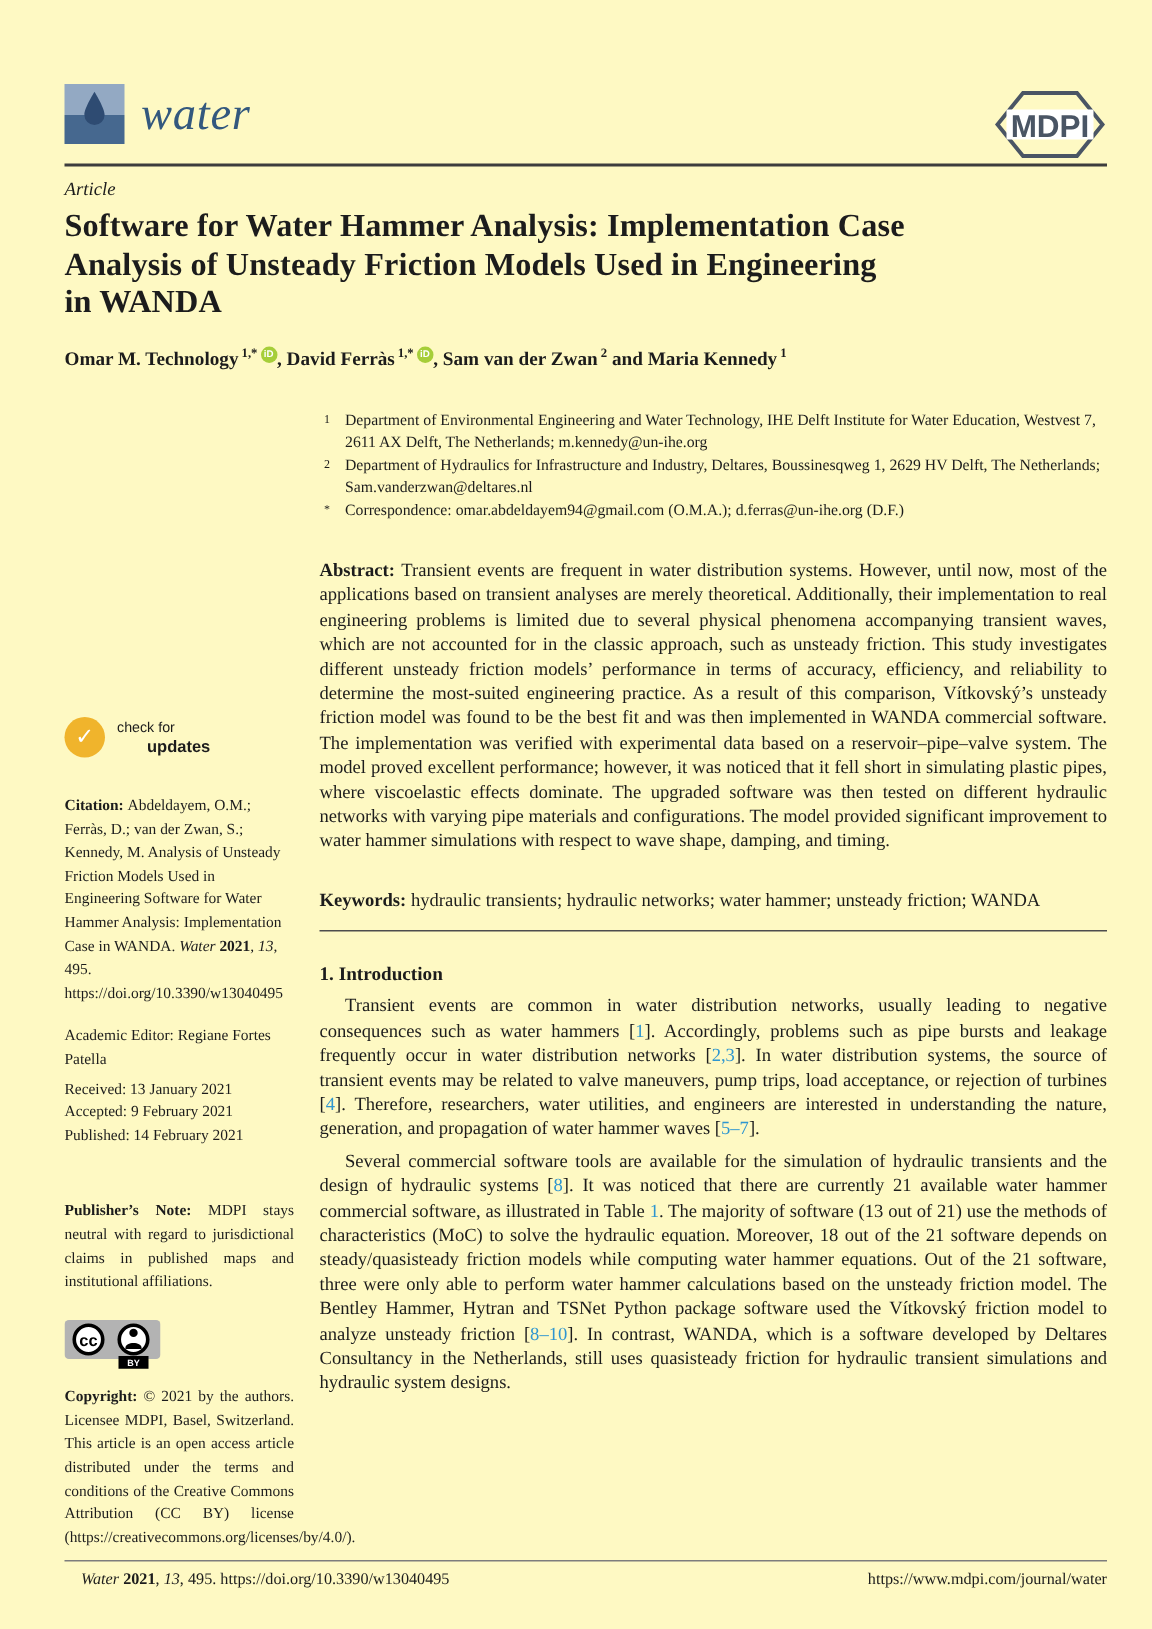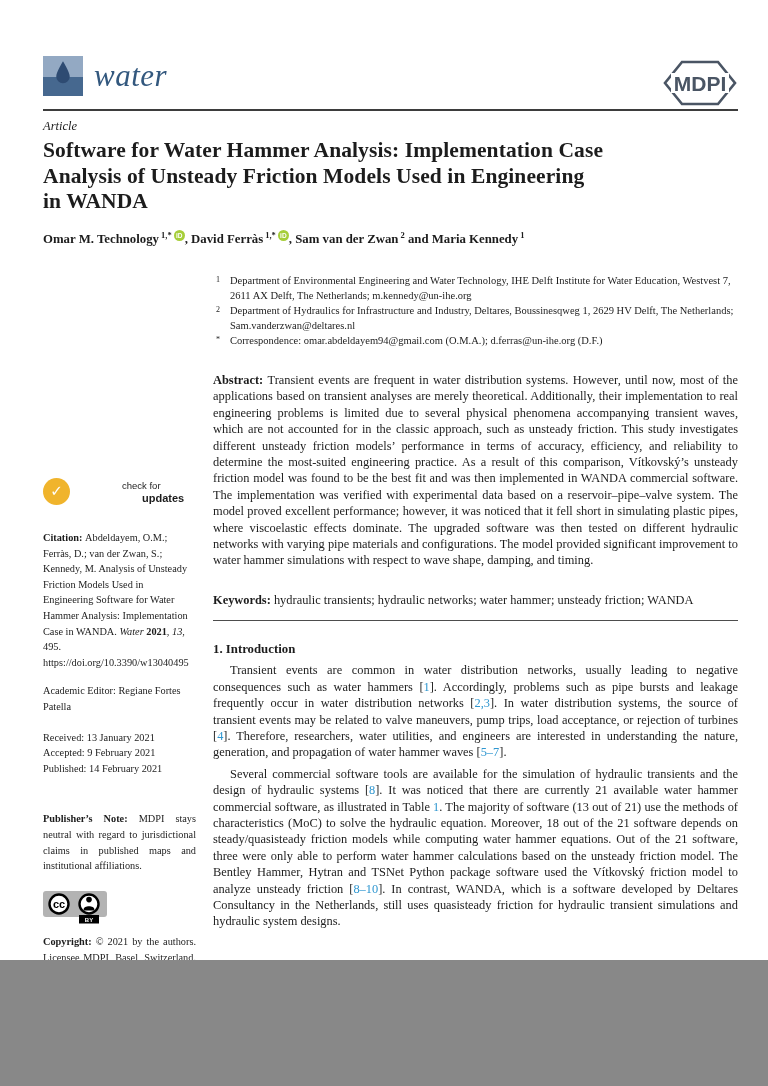--- a/index.html
+++ b/index.html
@@ -1,19 +1,19 @@
 <!DOCTYPE html>
 <html><head>
 <meta charset="utf-8">
 <style>
   * { margin:0; padding:0; box-sizing:border-box; }
   html,body { background:#888; }
   .page {
-    position:relative; width:768px; height:960px; margin:0 auto;
-    background:#ffffff; overflow:hidden;
+    position:relative; width:768px; height:1086px; margin:0 auto;
+    background:#fef9c3; overflow:hidden;
     font-family:"Liberation Serif", serif; color:#1c1c1c;
   }
   
   .header-row { position:absolute; top:56px; left:43px; right:30px;
     display:flex; justify-content:space-between; align-items:flex-start; }
   .water-logo { display:flex; align-items:center; gap:11px; }
   .logo-square { width:40px; height:40px; position:relative;
     background:linear-gradient(180deg,#93a9c3 0 52%, #46688f 52% 100%); }
   .logo-drop { position:absolute; left:50%; top:4px; transform:translateX(-50%); }
   .water-wordmark { font-style:italic; font-size:31px; color:#33587e; letter-spacing:0.5px; }
@@ -32,45 +32,45 @@
   
   .columns { position:absolute; top:273px; left:43px; width:695px; display:flex; }
   .sidebar { width:153px; margin-right:17px; padding-top:205px;
     font-size:10.3px; line-height:15.6px; }
   .maincol { width:525px; }
   
   .check-badge { display:flex; align-items:center; gap:8px; width:108px; cursor:pointer; }
   .check-circle { width:27px; height:27px; border-radius:50%; background:#f0b42c; color:#fff;
     display:flex; align-items:center; justify-content:center;
     font-family:"DejaVu Sans", sans-serif; font-size:15px; font-weight:bold; flex:0 0 auto; }
-  .check-text { font-family:"Liberation Sans", sans-serif; line-height:12px;margin-left:44px; }
+  .check-text { font-family:"Liberation Sans", sans-serif; line-height:12px; }
   .check-l1 { font-size:9.5px; }
   .check-l2 { font-size:11px; font-weight:bold;padding-left:20px; }
   .citation-block { margin-top:25px; }
   .academic-editor { margin-top:13px; }
-  .dates-block { margin-top:15px; }
+  .dates-block { margin-top:4px; }
   .pub-note { margin-top:35px; text-align:justify; }
   .cc-badge { margin-top:17px;text-decoration:underline; }
   .copyright-block { margin-top:6px; text-align:justify; }
   
   .affiliations { font-size:10.5px; line-height:15px; }
   .aff-row { display:flex; }
   .aff-marker { width:17px; flex:0 0 auto; font-size:8px; position:relative; top:-1px; padding-left:3px; }
   .aff-text { flex:1; }
   .abstract-p { margin-top:24px; font-size:12.4px; line-height:16.4px; text-align:justify; }
   .keywords-p { margin-top:23px; font-size:12.4px; line-height:16.4px; }
   .kw-divider { margin-top:12px; border-top:1px solid #4d4d4d; }
   .intro-heading { margin-top:21px; font-size:12.8px; font-weight:bold; }
   .body-p { margin-top:5px; font-size:12.4px; line-height:16.4px; text-align:justify; text-indent:17px; }
   .seg-b { font-weight:bold; }
   .seg-i { font-style:italic; }
   .seg-cite { color:#2e96d0; }
   
   .footer-rule { position:absolute; top:1040px; left:43px; right:30px; border-top:1.5px solid #7d7d7d; }
-  .footer-row { position:absolute; top:1047px; left:43px; right:30px;
+  .footer-row { position:absolute; top:1047px; left:54px; right:30px;
     display:flex; justify-content:space-between; font-size:10.8px; }
 </style>
 </head>
 <body>
 
 <div class="page">
 
   <div class="header-row">
     <div class="water-logo">
       <div class="logo-square">

